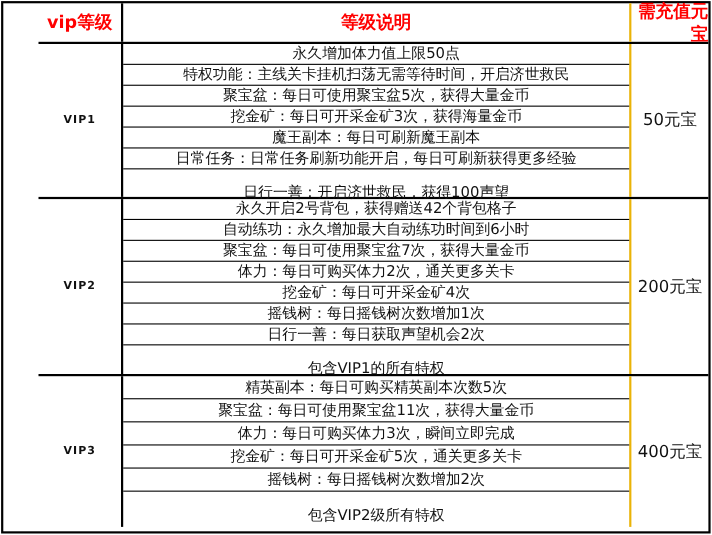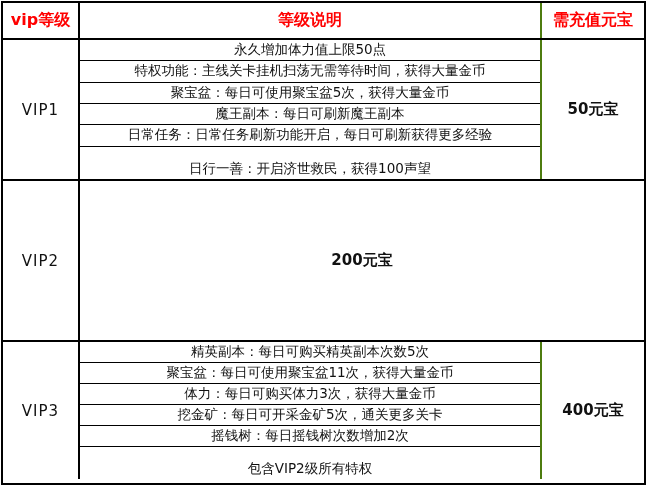--- a/index.html
+++ b/index.html
@@ -19,54 +19,55 @@
     position: absolute;
     top: 1px;
     left: 1px;
     width: 645px;
     height: 484px;
     box-sizing: border-box;
     border: 2px solid #000000;
     background: #ffffff;
     display: flex;
     flex-direction: column;
+    padding-left: 32px;
   }
   .header-row {
     flex: none;
     height: 35px;
     display: flex;
     border-bottom: 2px solid #000000;
   }
   .header-cell {
     display: flex;
     align-items: center;
     justify-content: center;
     font-weight: bold;
     font-size: 16px;
     color: #ff0000;
     box-sizing: border-box;
   }
   .col1 { width: 77px; flex: none; border-right: 2px solid #000000; }
-  .col2 { width: 462px; flex: none; border-right: 2px solid #4d7c0f; }
+  .col2 { width: 462px; flex: none; border-right: 2px solid #eab308; }
   .col3 { flex: 1; text-align: right; }
   .section {
     display: flex;
     border-bottom: 2px solid #000000;
     box-sizing: border-box;
   }
   .section:last-child { border-bottom: none; }
   .tier-0 { height: 141px; flex: none; }
   .tier-1 { height: 161px; flex: none; }
   .tier-2 { height: 137px; flex: none; }
   .tier-level-cell {
     display: flex;
     align-items: center;
     justify-content: center;
-    font-weight: normal;
-    font-size: 15px;
+    font-weight: bold;
+    font-size: 10px;
     letter-spacing: 1px;
     box-sizing: border-box;
   }
   .perk-rows {
     display: flex;
     flex-direction: column;
     box-sizing: border-box;
   }
   .perk-row {
     flex: 1;
@@ -76,59 +77,70 @@
     font-size: 13.5px;
     white-space: nowrap;
     border-bottom: 1px solid #000000;
     box-sizing: border-box;
   }
   .perk-row:last-child { border-bottom: none; margin-top: 12px; }
   .tier-price-cell {
     display: flex;
     align-items: center;
     justify-content: center;
-    font-weight: bold;
+    font-weight: normal;
     font-size: 15px;
     box-sizing: border-box;
   }
 </style>
 </head>
 <body>
 
 <div class="vip-table">
   <div class="header-row">
     <div class="header-cell col1">vip等级</div>
     <div class="header-cell col2">等级说明</div>
     <div class="header-cell col3">需充值元宝</div>
   </div>
   <div>
   <div class="section tier-0">
     <div class="tier-level-cell col1">VIP1</div>
     <div class="perk-rows col2">
           <div class="perk-row">永久增加体力值上限50点</div>
-          <div class="perk-row">特权功能：主线关卡挂机扫荡无需等待时间，获得大量金币</div>
+          <div class="perk-row">特权功能：主线关卡挂机扫荡无需等待时间，开启济世救民</div>
           <div class="perk-row">聚宝盆：每日可使用聚宝盆5次，获得大量金币</div>
+          <div class="perk-row">挖金矿：每日可开采金矿3次，获得海量金币</div>
           <div class="perk-row">魔王副本：每日可刷新魔王副本</div>
           <div class="perk-row">日常任务：日常任务刷新功能开启，每日可刷新获得更多经验</div>
           <div class="perk-row">日行一善：开启济世救民，获得100声望</div>
         </div>
     <div class="tier-price-cell col3">50元宝</div>
   </div>
 
   <div class="section tier-1">
     <div class="tier-level-cell col1">VIP2</div>
+    <div class="perk-rows col2">
+          <div class="perk-row">永久开启2号背包，获得赠送42个背包格子</div>
+          <div class="perk-row">自动练功：永久增加最大自动练功时间到6小时</div>
+          <div class="perk-row">聚宝盆：每日可使用聚宝盆7次，获得大量金币</div>
+          <div class="perk-row">体力：每日可购买体力2次，通关更多关卡</div>
+          <div class="perk-row">挖金矿：每日可开采金矿4次</div>
+          <div class="perk-row">摇钱树：每日摇钱树次数增加1次</div>
+          <div class="perk-row">日行一善：每日获取声望机会2次</div>
+          <div class="perk-row">包含VIP1的所有特权</div>
+        </div>
     <div class="tier-price-cell col3">200元宝</div>
   </div>
 
   <div class="section tier-2">
     <div class="tier-level-cell col1">VIP3</div>
     <div class="perk-rows col2">
           <div class="perk-row">精英副本：每日可购买精英副本次数5次</div>
           <div class="perk-row">聚宝盆：每日可使用聚宝盆11次，获得大量金币</div>
-          <div class="perk-row">体力：每日可购买体力3次，获得大量金币</div>
+          <div class="perk-row">体力：每日可购买体力3次，瞬间立即完成</div>
           <div class="perk-row">挖金矿：每日可开采金矿5次，通关更多关卡</div>
           <div class="perk-row">摇钱树：每日摇钱树次数增加2次</div>
           <div class="perk-row">包含VIP2级所有特权</div>
         </div>
     <div class="tier-price-cell col3">400元宝</div>
   </div>
 </div>
 </div>
 
 </body></html>

